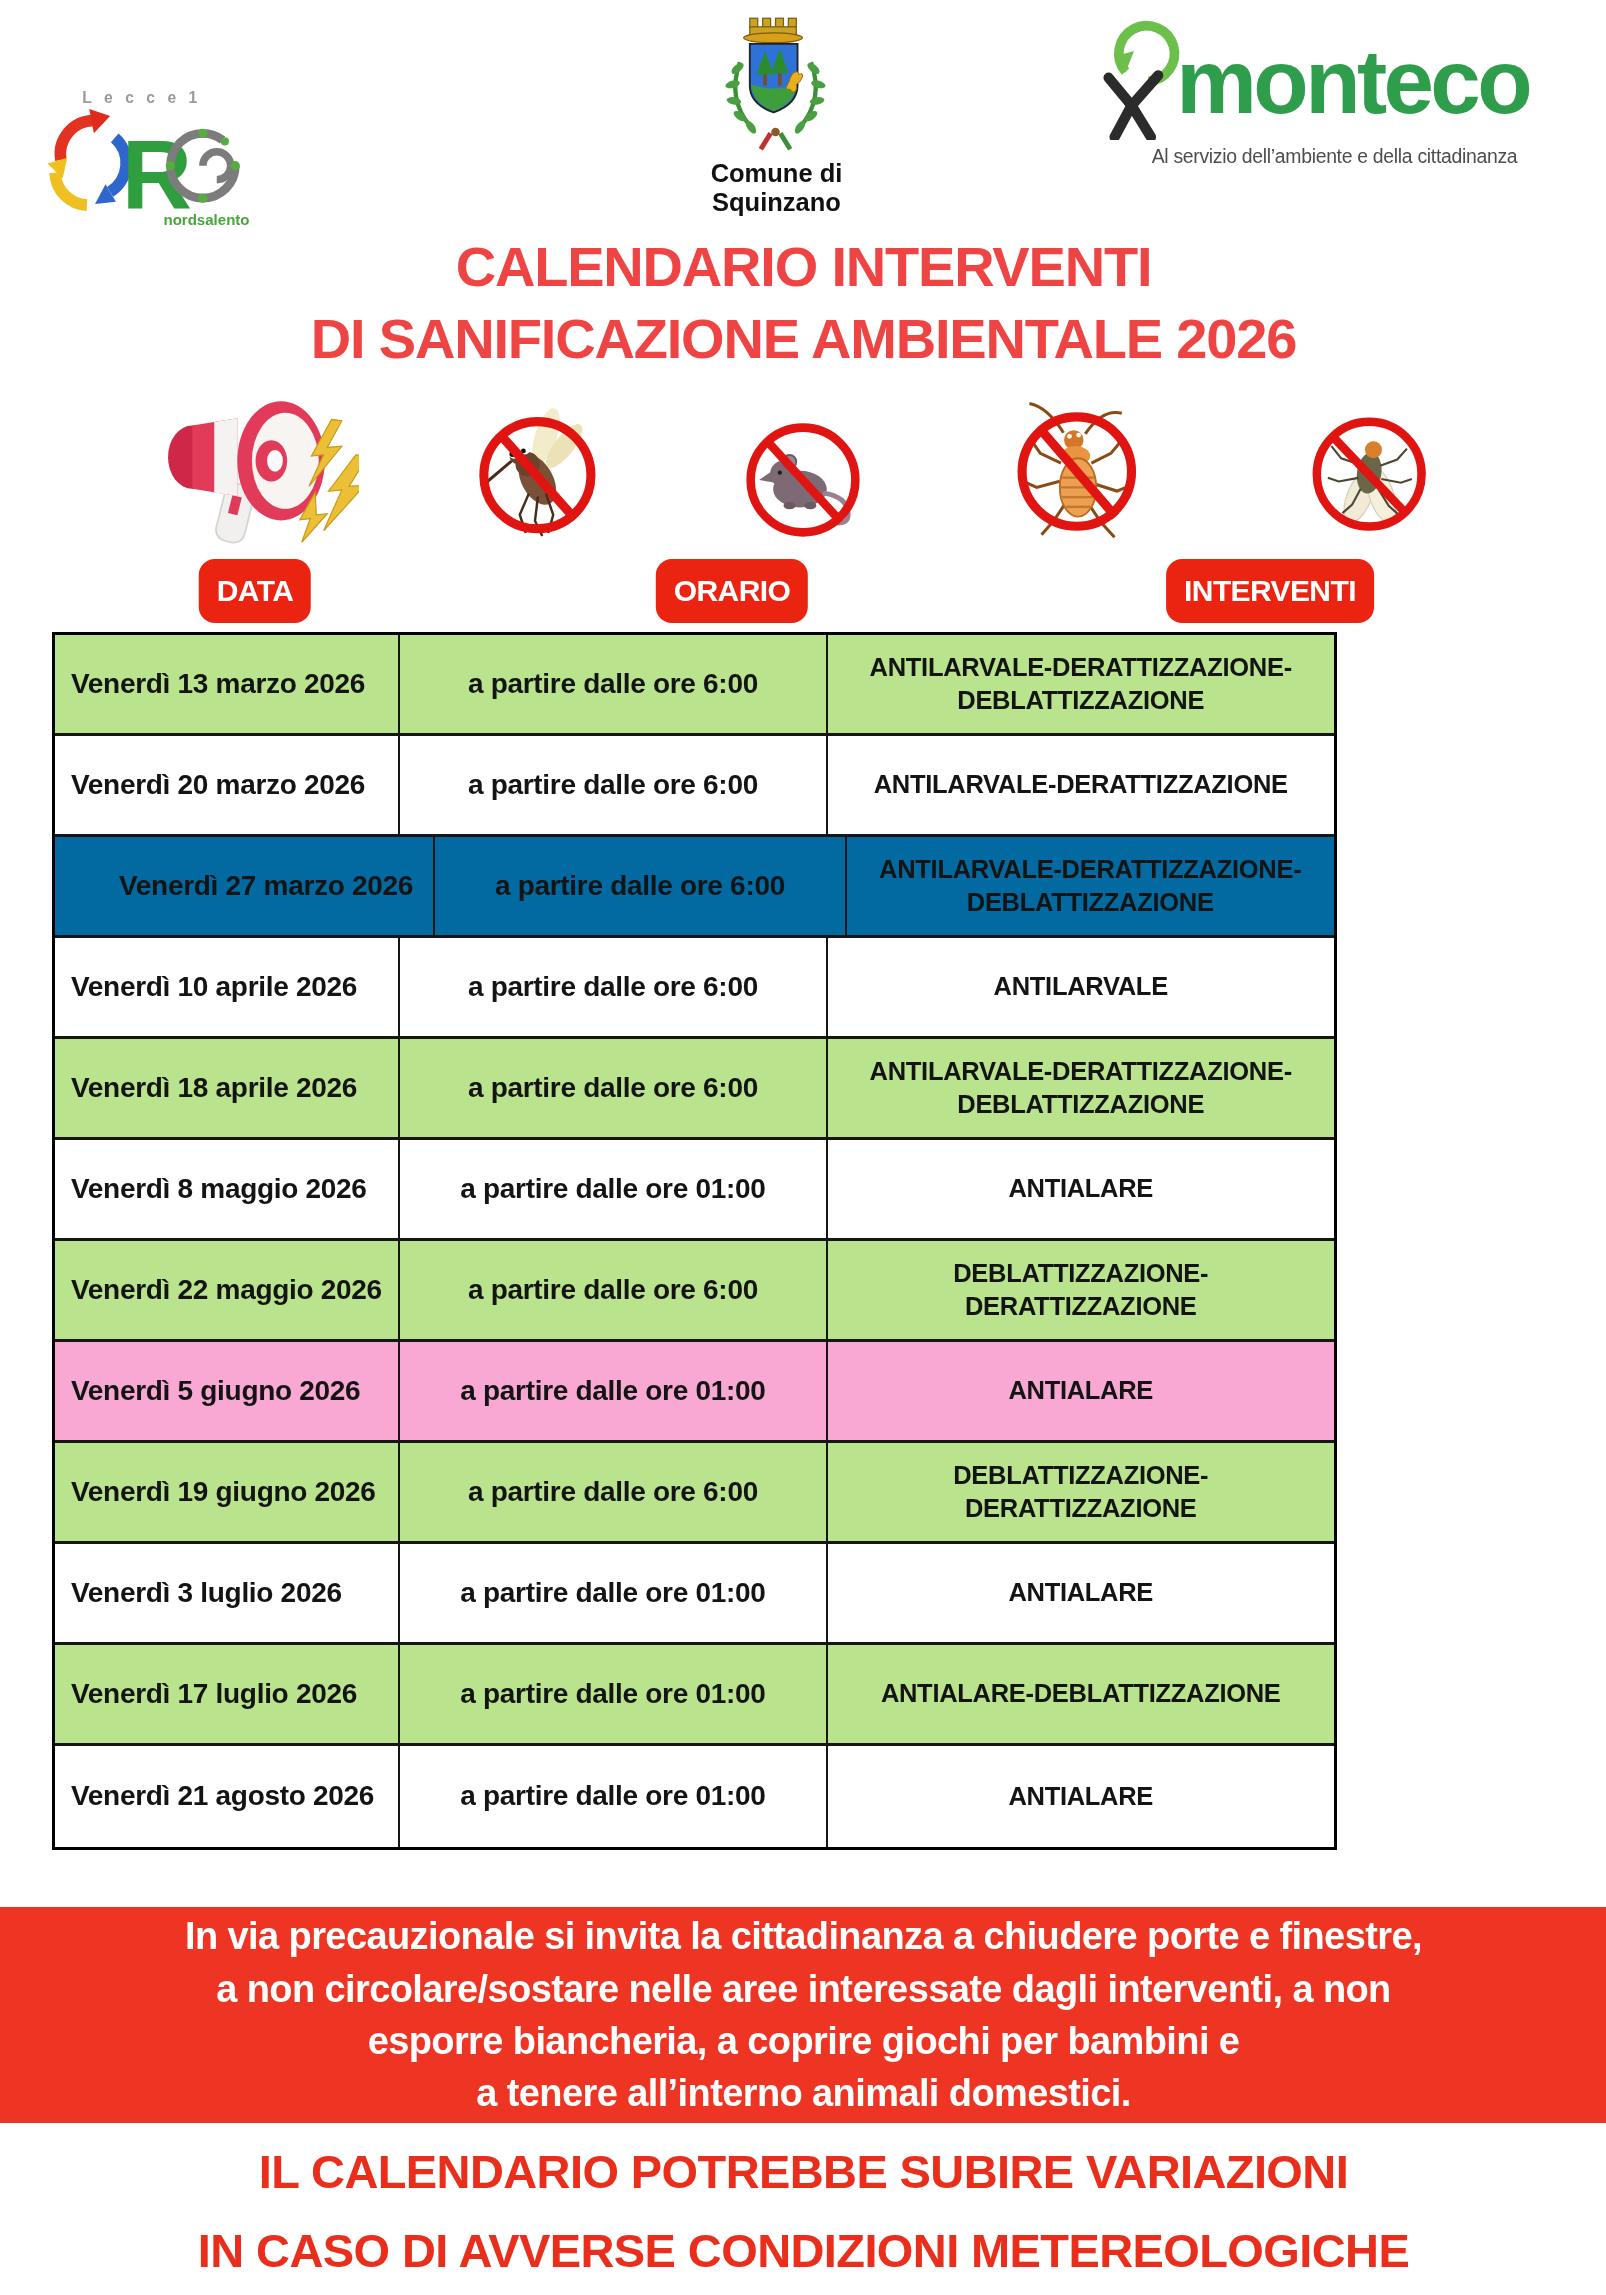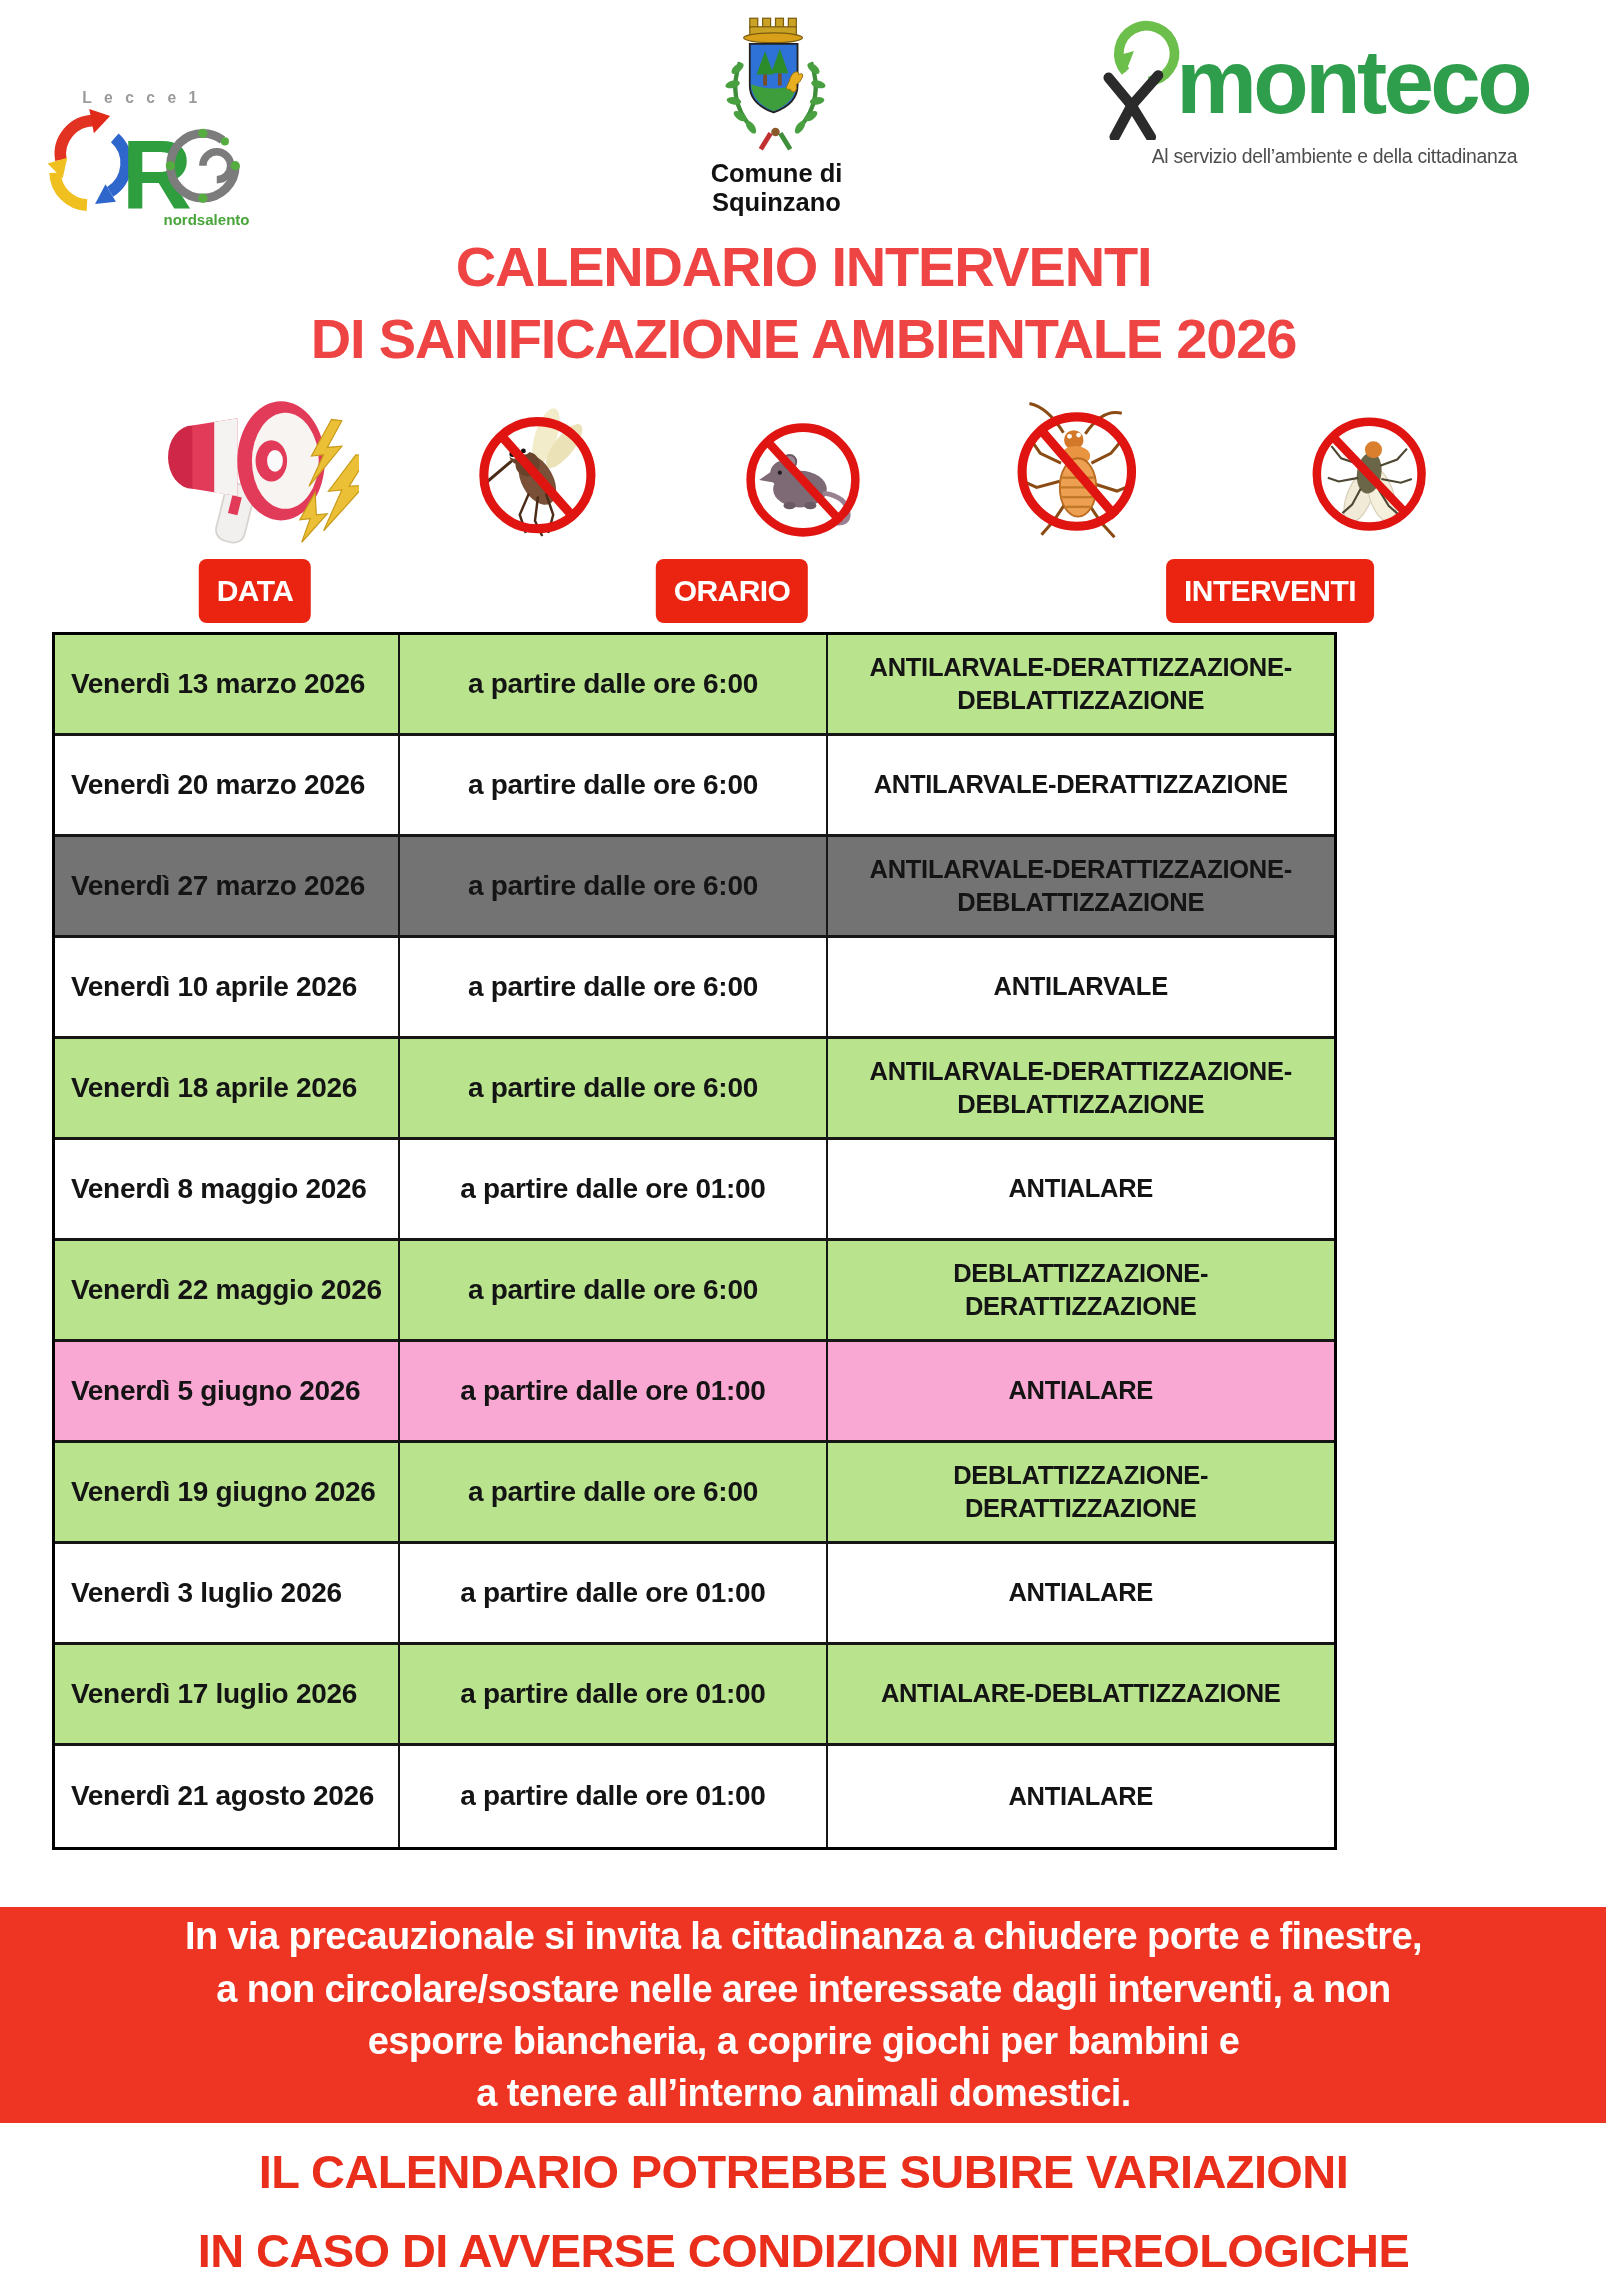--- a/index.html
+++ b/index.html
@@ -19,21 +19,21 @@
   
   .title{position:absolute;left:0;top:231px;width:100%;text-align:center;
          font-weight:bold;font-size:56px;line-height:72px;letter-spacing:-1.2px}
 
   
   .icon{position:absolute}
 
   
   .badge{position:absolute;top:559px;transform:translateX(-50%);
          color:#fff;font-weight:bold;font-size:30px;letter-spacing:-0.6px;
-         padding:15px 18px;border-radius:8px;white-space:nowrap}
+         padding:15px 18px;border-radius:16px;white-space:nowrap}
 
   
   .table{position:absolute;left:52px;top:632px;width:1285px;border:3px solid #000000;background:#fff}
   .trow{display:grid;grid-template-columns:27% 33.4% 39.6%;min-height:101px;border-bottom:3px solid #161616}
   .trow:last-child{border-bottom:none}
   .tcell{display:flex;align-items:center;font-size:28px;font-weight:bold;color:#141414;
          letter-spacing:-0.3px;border-right:2.4px solid #161616;padding:7.3px 13.4px;line-height:1.3}
   .tcell:last-child{border-right:none}
   .c-date{justify-content:flex-start;padding-left:16px}
   .c-time,.c-interv{justify-content:center;text-align:center}
@@ -241,21 +241,21 @@
           <div class="tcell c-date">Venerdì 13 marzo 2026</div>
           <div class="tcell c-time">a partire dalle ore 6:00</div>
           <div class="tcell c-interv">ANTILARVALE-DERATTIZZAZIONE-
 DEBLATTIZZAZIONE</div>
         </div>
         <div class="trow" style="background-color: rgb(255, 255, 255);">
           <div class="tcell c-date">Venerdì 20 marzo 2026</div>
           <div class="tcell c-time">a partire dalle ore 6:00</div>
           <div class="tcell c-interv">ANTILARVALE-DERATTIZZAZIONE</div>
         </div>
-        <div class="trow" style="background-color: #737373;">
+        <div class="trow" style="background-color: #0369a1; padding-left: 48px;">
           <div class="tcell c-date">Venerdì 27 marzo 2026</div>
           <div class="tcell c-time">a partire dalle ore 6:00</div>
           <div class="tcell c-interv">ANTILARVALE-DERATTIZZAZIONE-
 DEBLATTIZZAZIONE</div>
         </div>
         <div class="trow" style="background-color: rgb(255, 255, 255);">
           <div class="tcell c-date">Venerdì 10 aprile 2026</div>
           <div class="tcell c-time">a partire dalle ore 6:00</div>
           <div class="tcell c-interv">ANTILARVALE</div>
         </div>

